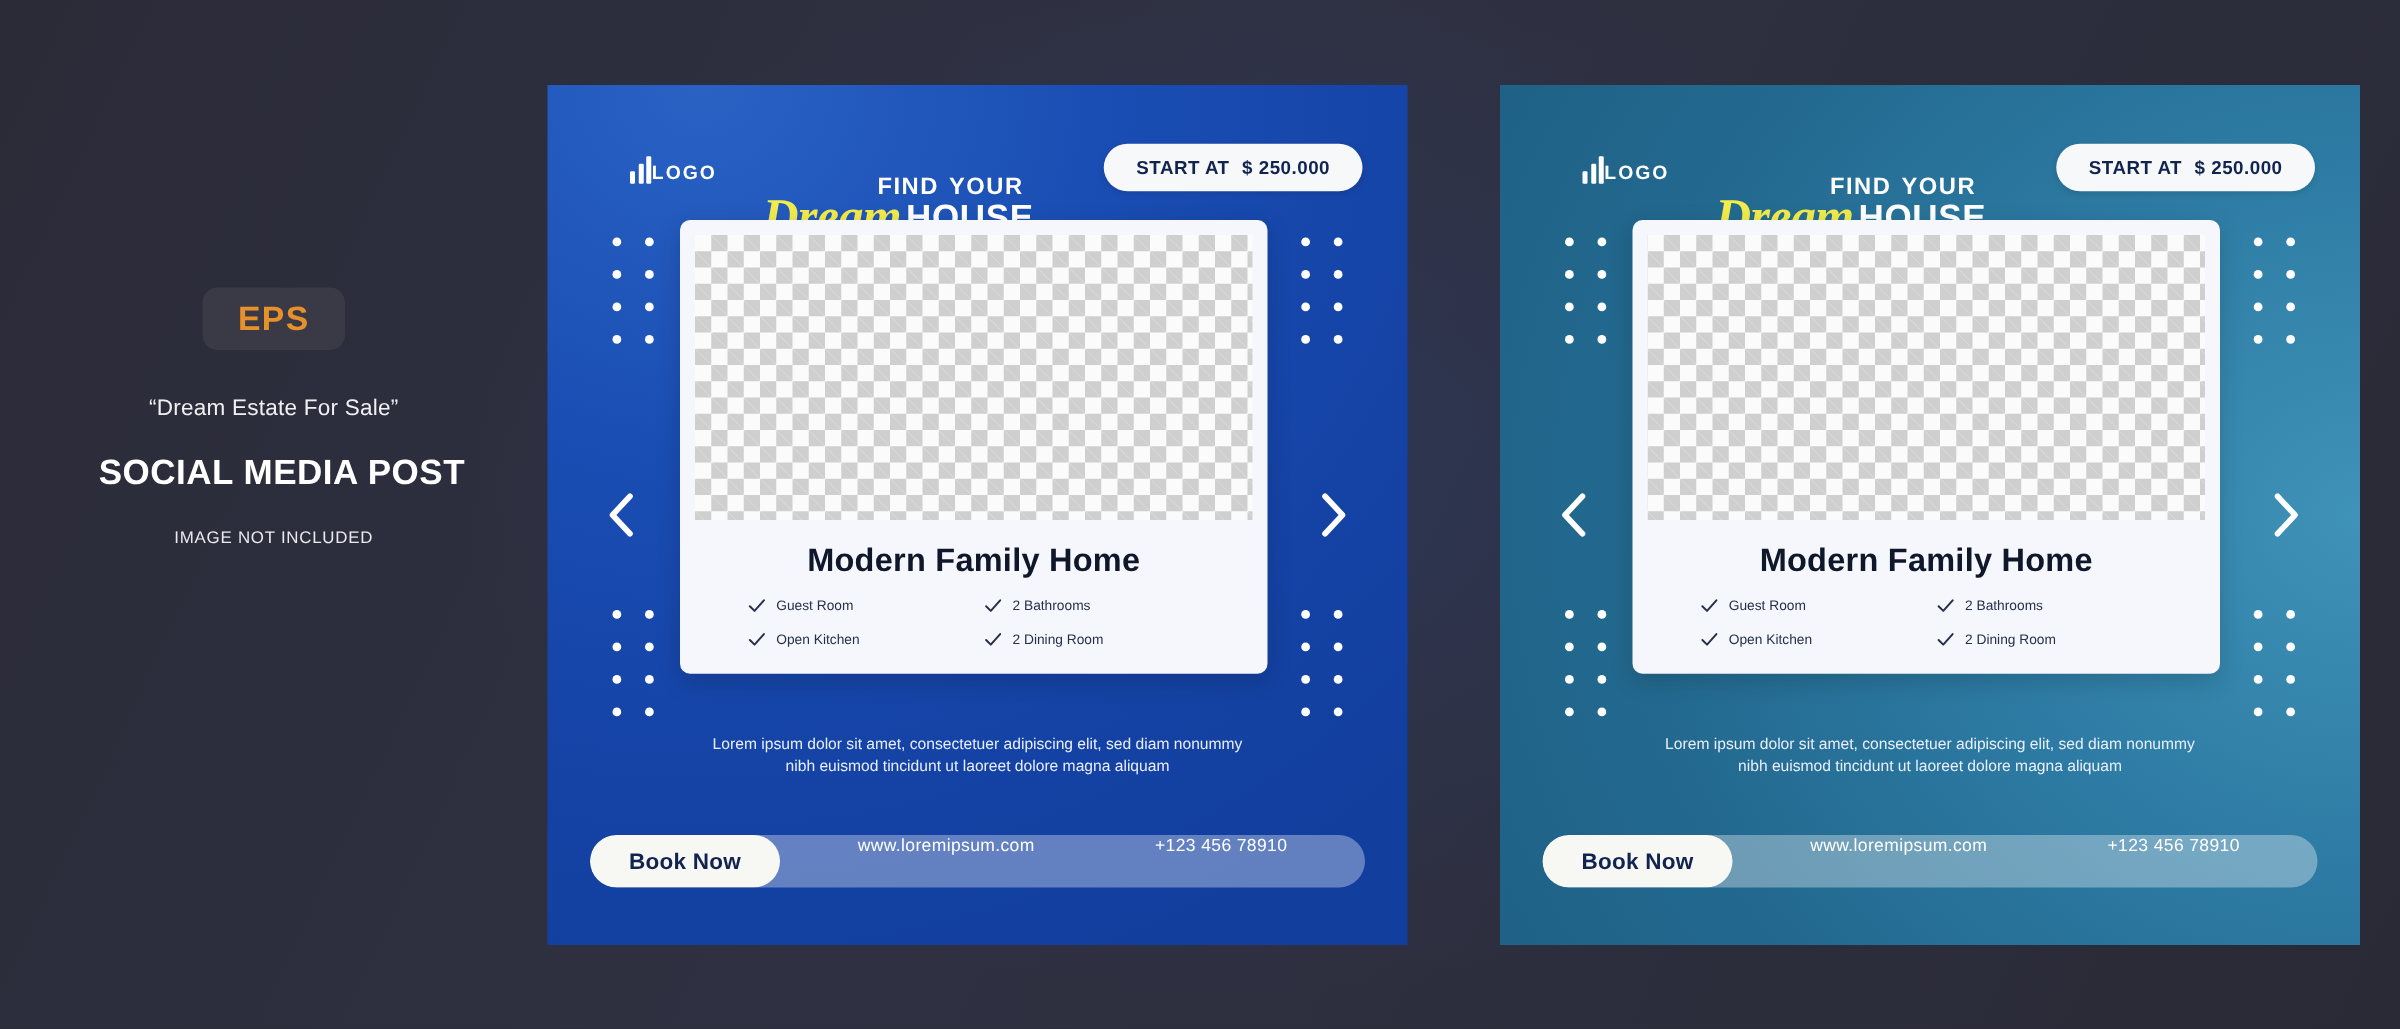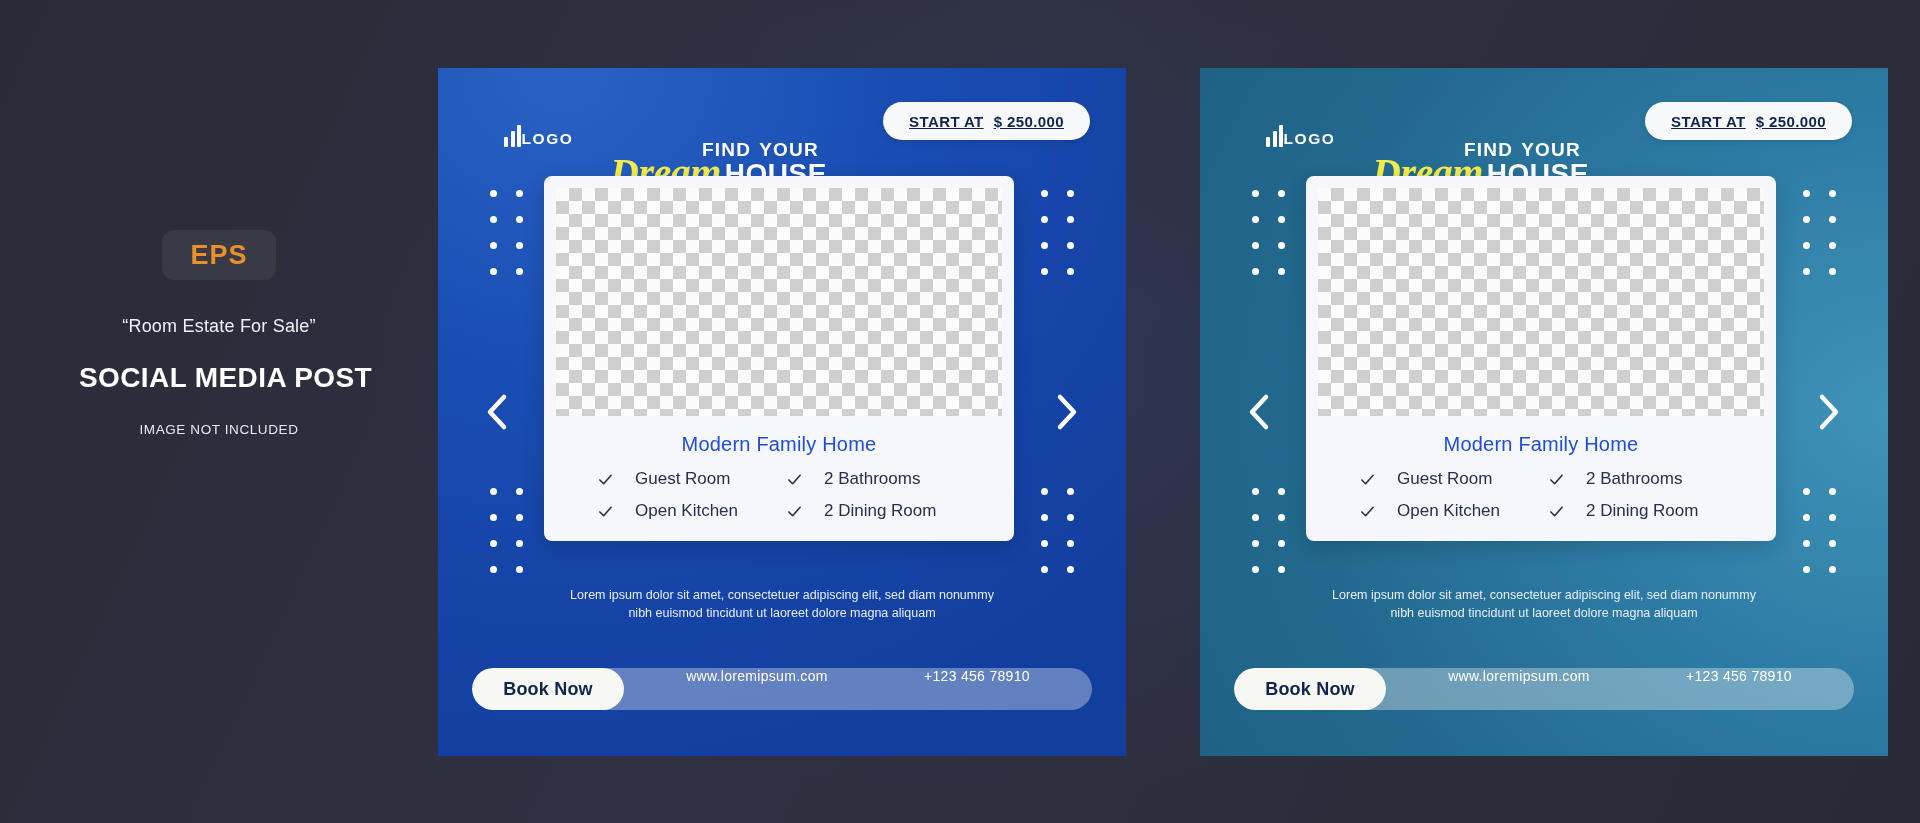--- a/index.html
+++ b/index.html
@@ -187,36 +187,35 @@
     font-weight: bold;
     color: #ffffff;
     letter-spacing: 0.5px;
     margin-left: 4px;
     vertical-align: 3px;
   }
 
   .price-pill {
     position: absolute;
     right: 36px;
-    top: 0;
+    top: 13px;
     background: #f7f8fa;
     color: #10244f;
     border-radius: 22px;
     height: 38px;
     padding: 14px 26px;
     display: flex;
     align-items: center;
     font-size: 15px;
     font-weight: bold;
     letter-spacing: 0.4px;
     box-shadow: 0 2px 6px rgba(0,0,0,0.12);
     white-space: nowrap;
     border: none;
     cursor: pointer;
-    text-decoration: underline;
   }
   .price-pill .amount { margin-left: 10px; }
 
   
   .panel {
     position: absolute;
     left: 106px;
     top: 108px;
     width: 470px;
     background: #f5f7fc;
@@ -231,40 +230,40 @@
     background-color: #fbfbfc;
     background-image:
       linear-gradient(45deg, #cfcfcf 25%, transparent 25%, transparent 75%, #cfcfcf 75%),
       linear-gradient(45deg, #cfcfcf 25%, transparent 25%, transparent 75%, #cfcfcf 75%);
     background-size: 26px 26px;
     background-position: 0 0, 13px 13px;
   }
 
   .panel-title {
     text-align: center;
-    color: #1d4ed8;
-    font-size: 20px;
-    font-weight: normal;
+    color: #0f172a;
+    font-size: 26px;
+    font-weight: bold;
     letter-spacing: 0.2px;
     margin: 17px 0 13px 0;
   }
 
   .features {
     display: grid;
     grid-template-columns: 1fr 1fr;
     row-gap: 12px;
     padding: 0 26px 0 42px;
   }
 
   .feature {
     display: flex;
     align-items: center;
-    gap: 22px;
+    gap: 8px;
     color: #26304a;
-    font-size: 17px;
+    font-size: 11px;
   }
 
   .check-icon {
     width: 15px;
     height: 15px;
     flex: 0 0 auto;
     display: block;
   }
 
   
@@ -361,21 +360,21 @@
 </style>
 </head>
 <body>
 
 <div class="backdrop"></div>
 
 <div class="stage">
 
   <div class="info-col">
     <div class="eps-badge">EPS</div>
-    <div class="quote-line">“Room Estate For Sale”</div>
+    <div class="quote-line">“Dream Estate For Sale”</div>
     <div class="big-title">
       <div>SOCIAL MEDIA POST</div>
     </div>
     <div class="sub-note">IMAGE NOT INCLUDED</div>
   </div>
 
   <div class="card card--blue">
 
     <div class="card-header">
       <div class="logo-block">

